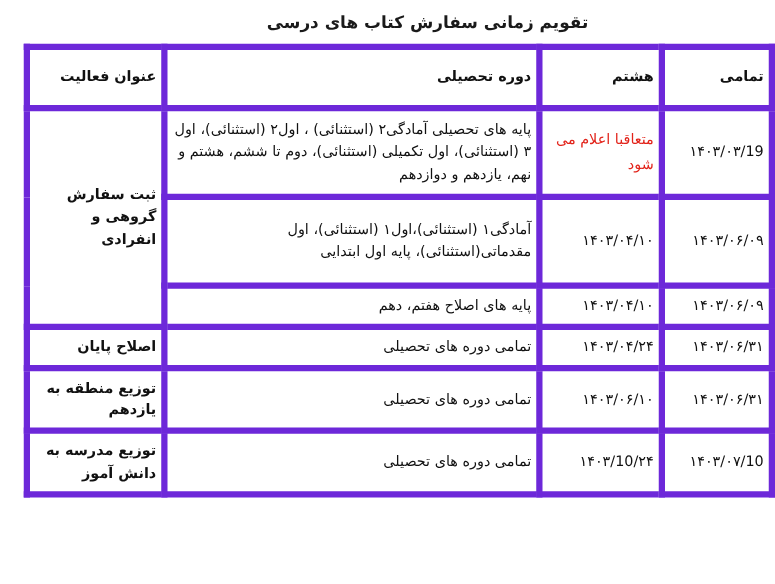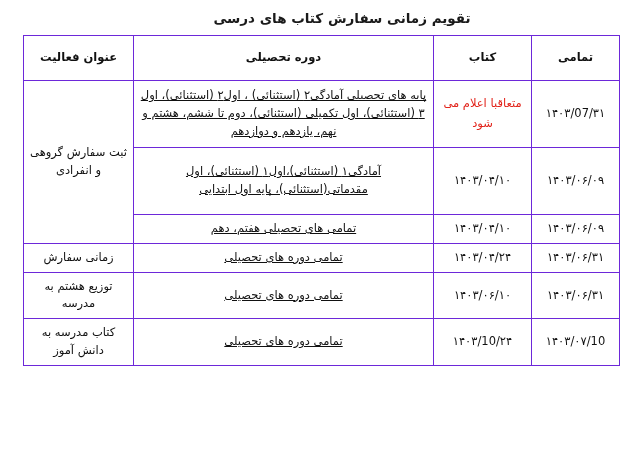--- a/index.html
+++ b/index.html
@@ -29,23 +29,23 @@
     letter-spacing: 0;
   }
   table.cal {
     width: 596px;
     margin: 0 auto;
     border-collapse: collapse;
     table-layout: fixed;
     direction: rtl;
   }
   table.cal th, table.cal td {
-    border: 1px solid #6d28d9;
+    border: 5px solid #6d28d9;
     vertical-align: middle;
-    text-align: center;
+    text-align: right;
     font-size: 11.5px;
     line-height: 1.55;
     padding: 5px 4px;
     color: #111111;
   }
   thead th {
     font-weight: bold;
     font-size: 12.5px;
     height: 34px;
     padding: 6px 4px;
@@ -63,24 +63,23 @@
   }
   td.date.red {
     color: #e2231a;
     white-space: normal;
     line-height: 1.7;
   }
   td.course {
     text-align: center;
     padding: 7px 10px;
     line-height: 1.85;
-    text-decoration: underline;
   }
   td.activity {
-    font-weight: normal;
+    font-weight: bold;
     font-size: 12.5px;
     line-height: 1.7;
     padding: 6px 4px;
   }
   .rowtall td { height: 56px; }
 </style>
 </head>
 <body>
 
 <div class="page">
@@ -90,63 +89,63 @@
   <table class="cal">
     <colgroup>
       <col class="c-end">
       <col class="c-start">
       <col class="c-course">
       <col class="c-activity">
     </colgroup>
     <thead>
       <tr>
         <th>تمامی</th>
-        <th>کتاب</th>
+        <th>هشتم</th>
         <th>دوره تحصیلی</th>
         <th>عنوان فعالیت</th>
       </tr>
     </thead>
     <tbody>
 
       <tr class="rowtall">
-        <td class="date">۱۴۰۳/07/۳۱</td>
+        <td class="date">۱۴۰۳/۰۳/19</td>
         <td class="date red">متعاقبا اعلام می شود</td>
         <td class="course">پایه های تحصیلی آمادگی۲ (استثنائی) ، اول۲ (استثنائی)، اول ۳ (استثنائی)، اول تکمیلی (استثنائی)، دوم تا ششم، هشتم و نهم، یازدهم و دوازدهم</td>
         <td class="activity" rowspan="3">ثبت سفارش گروهی و انفرادی</td>
       </tr>
 
       <tr class="rowtall">
         <td class="date">۱۴۰۳/۰۶/۰۹</td>
         <td class="date">۱۴۰۳/۰۴/۱۰</td>
         <td class="course">آمادگی۱ (استثنائی)،اول۱ (استثنائی)، اول مقدماتی(استثنائی)، پایه اول ابتدایی</td>
       </tr>
 
       <tr>
         <td class="date">۱۴۰۳/۰۶/۰۹</td>
         <td class="date">۱۴۰۳/۰۴/۱۰</td>
-        <td class="course">تمامی های تحصیلی هفتم، دهم</td>
+        <td class="course">پایه های اصلاح هفتم، دهم</td>
       </tr>
 
       <tr>
         <td class="date">۱۴۰۳/۰۶/۳۱</td>
         <td class="date">۱۴۰۳/۰۴/۲۴</td>
         <td class="course">تمامی دوره های تحصیلی</td>
-        <td class="activity">زمانی سفارش</td>
+        <td class="activity">اصلاح پایان</td>
       </tr>
 
       <tr>
         <td class="date">۱۴۰۳/۰۶/۳۱</td>
         <td class="date">۱۴۰۳/۰۶/۱۰</td>
         <td class="course">تمامی دوره های تحصیلی</td>
-        <td class="activity">توزیع هشتم به مدرسه</td>
+        <td class="activity">توزیع منطقه به یازدهم</td>
       </tr>
 
       <tr>
         <td class="date">۱۴۰۳/۰۷/10</td>
         <td class="date">۱۴۰۳/10/۲۴</td>
         <td class="course">تمامی دوره های تحصیلی</td>
-        <td class="activity">کتاب مدرسه به دانش آموز</td>
+        <td class="activity">توزیع مدرسه به دانش آموز</td>
       </tr>
 
     </tbody>
   </table>
 
 </div>
 
 </body></html>

